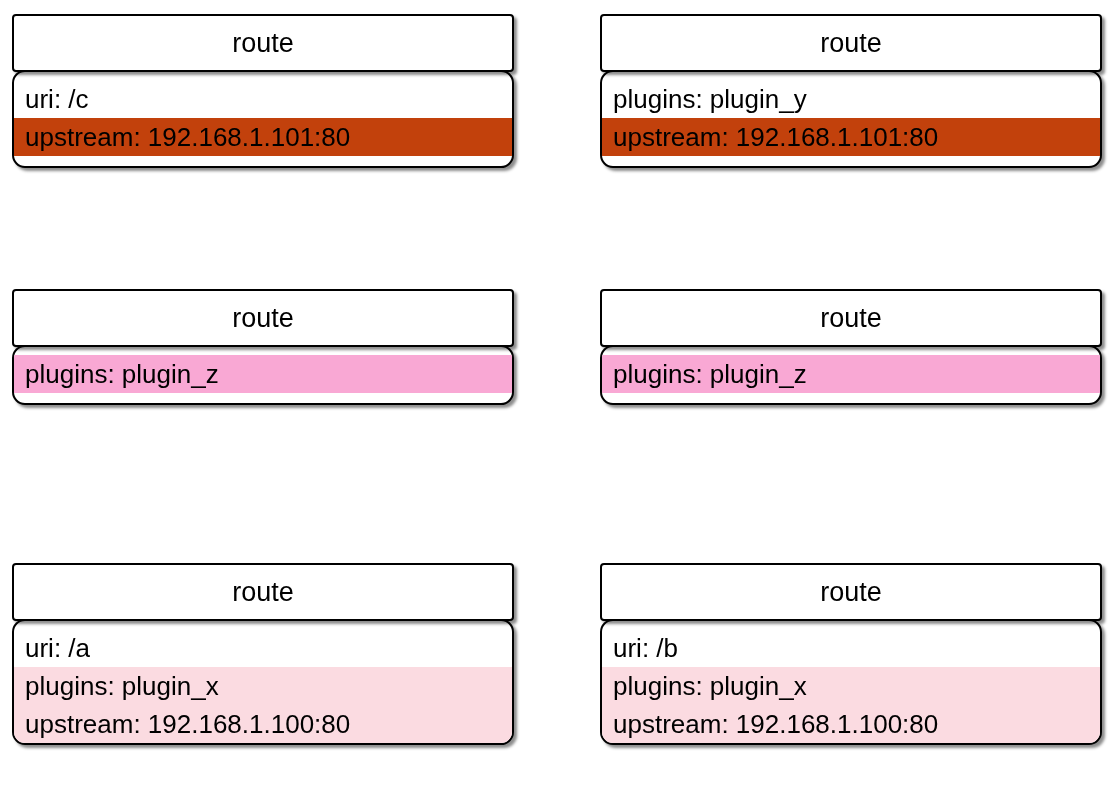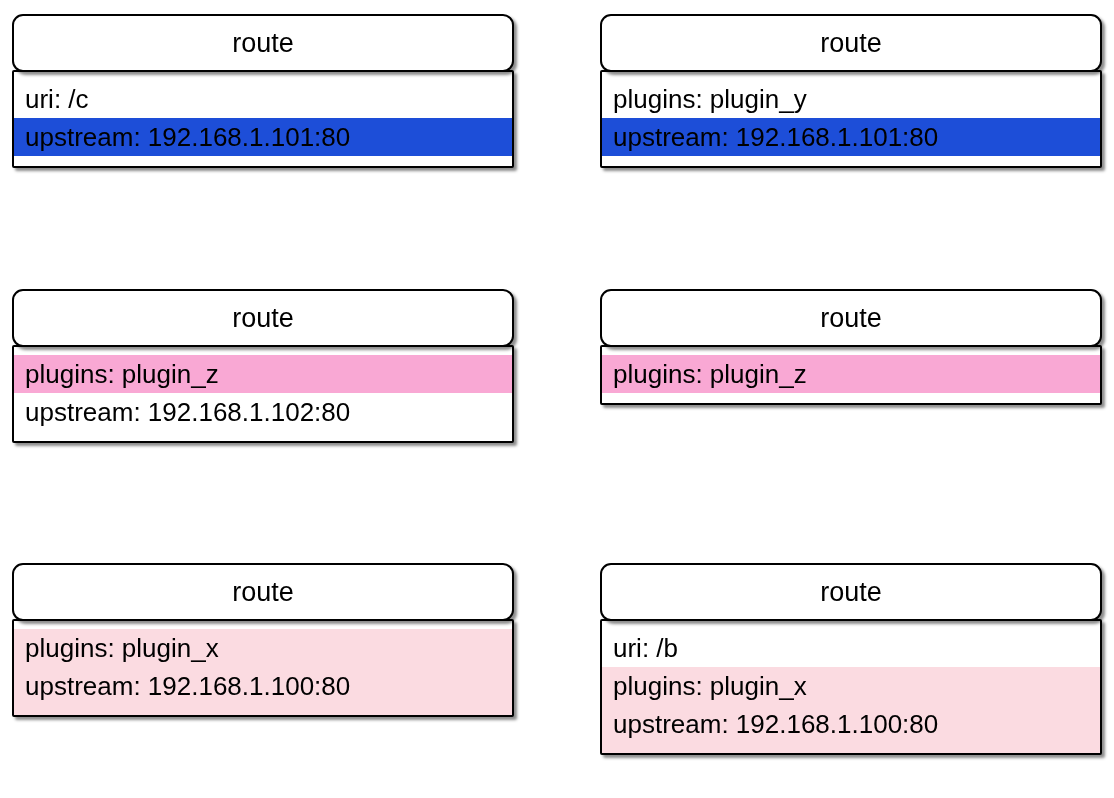--- a/index.html
+++ b/index.html
@@ -30,63 +30,62 @@
   .route-card.col-right { left: 600px; }
   .route-card.row-1 { top: 14px; }
   .route-card.row-2 { top: 289px; }
   .route-card.row-3 { top: 563px; }
 
   .card-header {
     position: relative;
     box-sizing: border-box;
     height: 58px;
     border: 2.5px solid #000000;
-    border-radius: 11px;
+    border-radius: 4px;
     background: #ffffff;
     display: flex;
     align-items: center;
     justify-content: center;
     font-size: 27px;
     line-height: 1;
     color: #000000;
     box-shadow: 3px 3px 3px rgba(0,0,0,0.45);
     z-index: 2;
   }
 
   .card-body {
     position: relative;
     box-sizing: border-box;
     margin-top: -2px;
     border: 2.5px solid #000000;
-    border-radius: 2px;
+    border-radius: 13px;
     background: #ffffff;
     padding: 8px 0 10px 0;
     box-shadow: 3px 3px 3px rgba(0,0,0,0.45);
     overflow: hidden;
     z-index: 1;
   }
 
   
   .attr-line {
     font-size: 26px;
     line-height: 38px;
     color: #000000;
     padding-left: 11px;
     white-space: nowrap;
   }
-  .attr-line.hl-blue  { background: #1d4ed8; }
+  .attr-line.hl-blue  { background: #c2410c; }
   .attr-line.hl-green { background: #f9a8d4; }
 
   
   .attr-group {
     margin: 0;
   }
   .attr-group.hl-pink {
     background: #fbdbe1;
-    padding-bottom: 10px;
     margin-bottom: -10px;
   }
   .attr-group.hl-pink .attr-line { background: transparent; }
 </style>
 </head>
 <body>
 
 <div id="diagram">
     <div class="route-card col-left row-1">
       <div class="card-header">
@@ -105,36 +104,36 @@
         <div class="attr-line">plugins: plugin_y</div>
         <div class="attr-line hl-blue">upstream: 192.168.1.101:80</div>
       </div>
     </div>
     <div class="route-card col-left row-2">
       <div class="card-header">
         <span>route</span>
       </div>
       <div class="card-body">
         <div class="attr-line hl-green">plugins: plugin_z</div>
-        <div class="attr-line">upstream: 192.168.1.102:80</div>
       </div>
     </div>
     <div class="route-card col-right row-2">
       <div class="card-header">
         <span>route</span>
       </div>
       <div class="card-body">
         <div class="attr-line hl-green">plugins: plugin_z</div>
       </div>
     </div>
     <div class="route-card col-left row-3">
       <div class="card-header">
         <span>route</span>
       </div>
       <div class="card-body">
+        <div class="attr-line">uri: /a</div>
         <div class="attr-group hl-pink">
           <div class="attr-line">plugins: plugin_x</div>
           <div class="attr-line">upstream: 192.168.1.100:80</div>
         </div>
       </div>
     </div>
     <div class="route-card col-right row-3">
       <div class="card-header">
         <span>route</span>
       </div>

